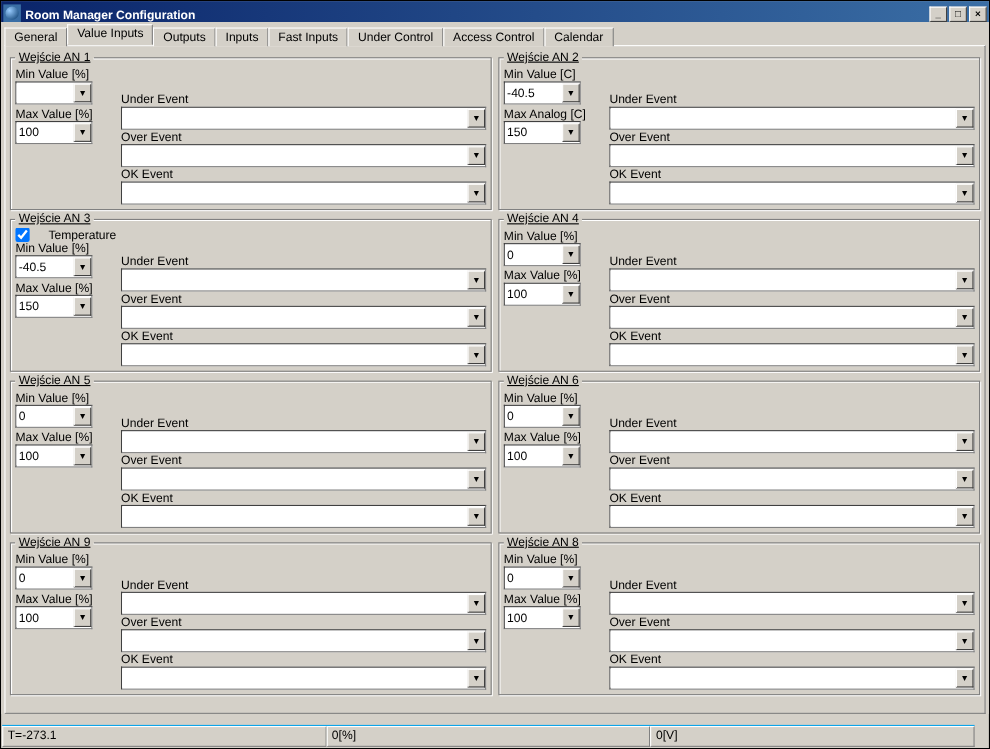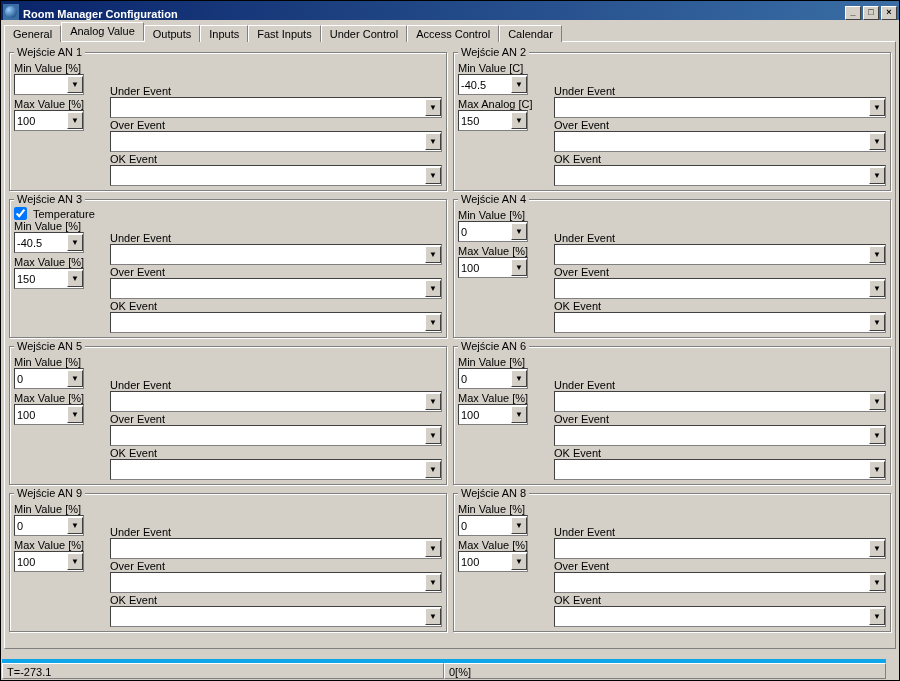--- a/index.html
+++ b/index.html
@@ -103,20 +103,21 @@
     box-shadow: inset 1px 1px 0 #fff, 1px 1px 0 #fff;
     margin: 0;
     padding: 2px 4px 4px 4px;
     position: relative;
   }
   fieldset.groupbox > legend {
     font-size: 11px;
     padding: 0 3px;
     background: #d4d0c8;
     color: #000;
+    text-decoration: underline;
   }
   .row {
     display: flex;
     gap: 8px;
   }
   .leftcol {
     width: 88px;
     flex: 0 0 88px;
     display: flex;
     flex-direction: column;
@@ -161,32 +162,32 @@
     border: 1px solid #404040;
     border-top-color:#fff; border-left-color:#fff;
     flex: 0 0 16px;
     display: flex; align-items:center; justify-content:center;
     font-size: 8px;
     line-height: 8px;
   }
   .temp-check {
     display: flex;
     align-items: center;
-    gap: 6px;
+    gap: 17px;
     font-size: 11px;
   }
   .temp-check input { width:13px; height:13px; margin:0; }
   .eventlbl { font-size:11px; margin-top: 1px; }
   .statusbar {
     position: absolute;
     bottom: 2px; left:2px; right:14px;
     height: 20px;
     display: flex;
     gap: 0;
-    border-top: 4px solid #0ea5e9;
+    border-top: 1px solid #0ea5e9;
   }
   .statuscell {
     flex: 1;
     border: 1px solid #808080;
     border-top-color:#fff; border-left-color:#fff;
     padding: 2px 4px;
     font-size: 11px;
     background:#d4d0c8;
   }
   .selected-text {
@@ -204,21 +205,21 @@
   <div class="winctl">
     <div class="winbtn">_</div>
     <div class="winbtn">□</div>
     <div class="winbtn">×</div>
   </div>
 </div>
 
 <div class="content">
   <div class="tabs" id="tabs">
       <div class="tab">General</div>
-      <div class="tab active">Analog Value</div>
+      <div class="tab active">Value Inputs</div>
       <div class="tab">Outputs</div>
       <div class="tab">Inputs</div>
       <div class="tab">Fast Inputs</div>
       <div class="tab">Under Control</div>
       <div class="tab">Access Control</div>
       <div class="tab">Calendar</div>
     </div>
   <div class="tabpanel">
     <div class="grid" id="channels">
         <fieldset class="groupbox">
@@ -512,13 +513,14 @@
             </div>
           </div>
         </fieldset>
       </div>
   </div>
 </div>
 
 <div class="statusbar">
   <div class="statuscell">T=-273.1</div>
   <div class="statuscell">0[%]</div>
+  <div class="statuscell">0[V]</div>
 </div>
 
 </body></html>

